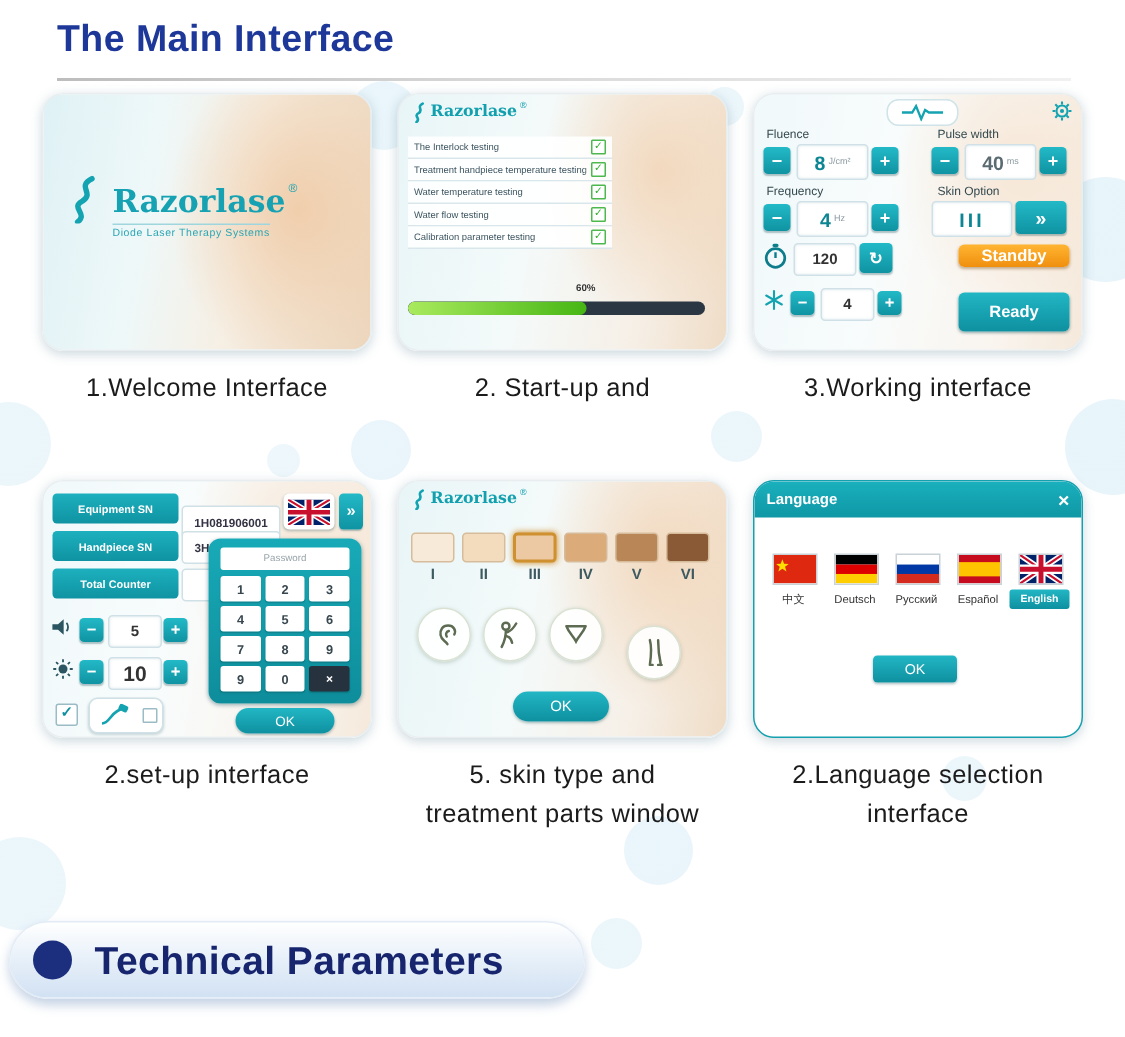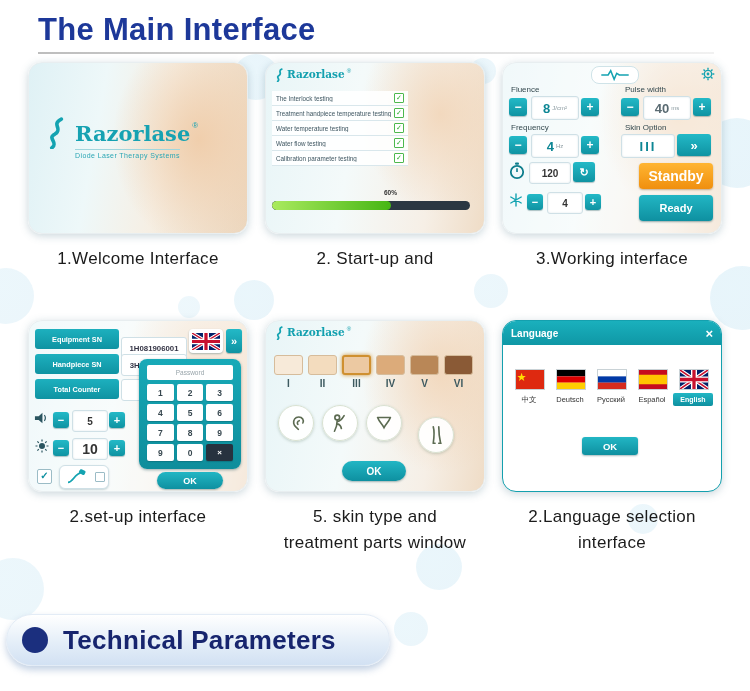--- a/index.html
+++ b/index.html
@@ -2,21 +2,21 @@
 <html><head>
 <meta charset="utf-8">
 <style>
   html,body{margin:0;padding:0}
   body{width:750px;height:691px;position:relative;background:#ffffff;overflow:hidden;
        font-family:"Liberation Sans",sans-serif;}
   .ab{position:absolute}
   .bubble{position:absolute;border-radius:50%;z-index:0;
           background:radial-gradient(circle at 35% 35%, rgba(214,238,248,.95), rgba(168,214,236,.45));}
   
-  .page-title{position:absolute;left:38px;top:12px;font-size:31px;font-weight:bold;color:#1d3899;z-index:2;letter-spacing:.3px}
+  .page-title{position:absolute;left:38px;top:12px;font-size:25px;font-weight:bold;color:#1d3899;z-index:2;letter-spacing:.3px}
   .title-rule{position:absolute;left:38px;top:52px;width:676px;height:2px;z-index:2;
               background:linear-gradient(90deg,#bdbdbd,#d9d9d9 45%,#f1f1f1)}
   
   .grid{position:absolute;left:28px;top:62px;width:694px;display:grid;
         grid-template-columns:repeat(3,220px);column-gap:17px;row-gap:14px;z-index:1}
   .cell{display:flex;flex-direction:column;align-items:center}
   .panel{position:relative;width:220px;height:172px;border-radius:14px;overflow:hidden;
          box-shadow:0 2px 8px rgba(70,110,130,.28);border:1px solid #e8eef0;box-sizing:border-box}
   .caption{margin-top:12px;min-height:60px;text-align:center;font-size:17px;color:#1b1b1b;
            line-height:1.55;letter-spacing:.3px}
@@ -31,21 +31,21 @@
   .tbtn{position:absolute;display:flex;align-items:center;justify-content:center;
         background:linear-gradient(180deg,#23b9c7,#0f93a2);color:#fff;border-radius:3px;
         font-weight:bold;box-shadow:0 1px 1px rgba(0,60,70,.3)}
   .vbox{position:absolute;display:flex;align-items:center;justify-content:center;gap:2px;
         background:#fff;border:1px solid #cfe0e6;border-radius:3px;box-shadow:inset 0 0 2px rgba(120,160,170,.25)}
   .vbox .val{font-weight:bold;color:#0d8694;font-size:12px}
   .vbox .val.dark{color:#333}
   .vbox .unit{font-size:6px;color:#8a9aa0}
   .wlabel{position:absolute;font-size:8px;font-weight:normal;color:#33484e}
   .okbtn{position:absolute;display:flex;align-items:center;justify-content:center;
-         background:linear-gradient(180deg,#22b6c4,#0e90a0);color:#fff;font-weight:bold;
+         background:linear-gradient(180deg,#22b6c4,#0e90a0);color:#fff;font-weight:normal;
          box-shadow:0 1px 2px rgba(0,60,70,.35)}
   
   .brand-sm{position:absolute;left:8px;top:5px;display:flex;align-items:flex-start;gap:2px}
   .brand-sm .bname{font-size:10.5px;font-weight:bold;color:#12a0af;font-family:"DejaVu Serif",serif}
   .brand-sm .bmark{font-size:6px;color:#12a0af}
   
   .test-row{display:flex;align-items:center;justify-content:space-between;height:15px;
             background:rgba(255,255,255,.9);border-bottom:1px solid #d9e7ec;padding:0 4px;box-sizing:border-box}
   .test-row .t{font-size:6.3px;color:#3d5560;white-space:nowrap;overflow:hidden}
   .test-row .cb{width:8px;height:8px;background:#fff;border:1px solid #4db84d;border-radius:1px;
@@ -217,22 +217,22 @@
         <g stroke="#14a3b1" stroke-width="1.4" stroke-linecap="round">
           <path d="M7,1 V13 M1.8,4 L12.2,10 M12.2,4 L1.8,10"></path>
         </g>
       </svg>
       <div class="tbtn" style="left:24px;top:131px;width:16px;height:16px;font-size:11px">−</div>
       <div class="vbox" style="left:44px;top:129px;width:34px;height:20px">
         <span class="val dark" style="font-size:10px">4</span>
       </div>
       <div class="tbtn" style="left:82px;top:131px;width:16px;height:16px;font-size:11px">+</div>
 
-      <div class="ab" style="left:136px;top:100px;width:74px;height:26px;border-radius:4px;display:flex;align-items:center;justify-content:center;
-                  background:linear-gradient(180deg,#ffb532,#f08f0e);color:#fff;font-weight:bold;font-size:14px;box-shadow:0 1px 2px rgba(120,70,0,.4)">Standby</div>
+      <div class="ab" style="left:136px;top:100px;width:74px;height:15px;border-radius:4px;display:flex;align-items:center;justify-content:center;
+                  background:linear-gradient(180deg,#ffb532,#f08f0e);color:#fff;font-weight:bold;font-size:11px;box-shadow:0 1px 2px rgba(120,70,0,.4)">Standby</div>
       <div class="ab" style="left:136px;top:132px;width:74px;height:26px;border-radius:4px;display:flex;align-items:center;justify-content:center;
                   background:linear-gradient(180deg,#22b6c4,#0e90a0);color:#fff;font-weight:bold;font-size:11px;box-shadow:0 1px 2px rgba(0,60,70,.4)">Ready</div>
     </div>
     <div class="caption">
       <span>3.Working interface</span>
     </div>
   </div>
 
   <div class="cell">
     <div class="panel photo-light overlayed">

